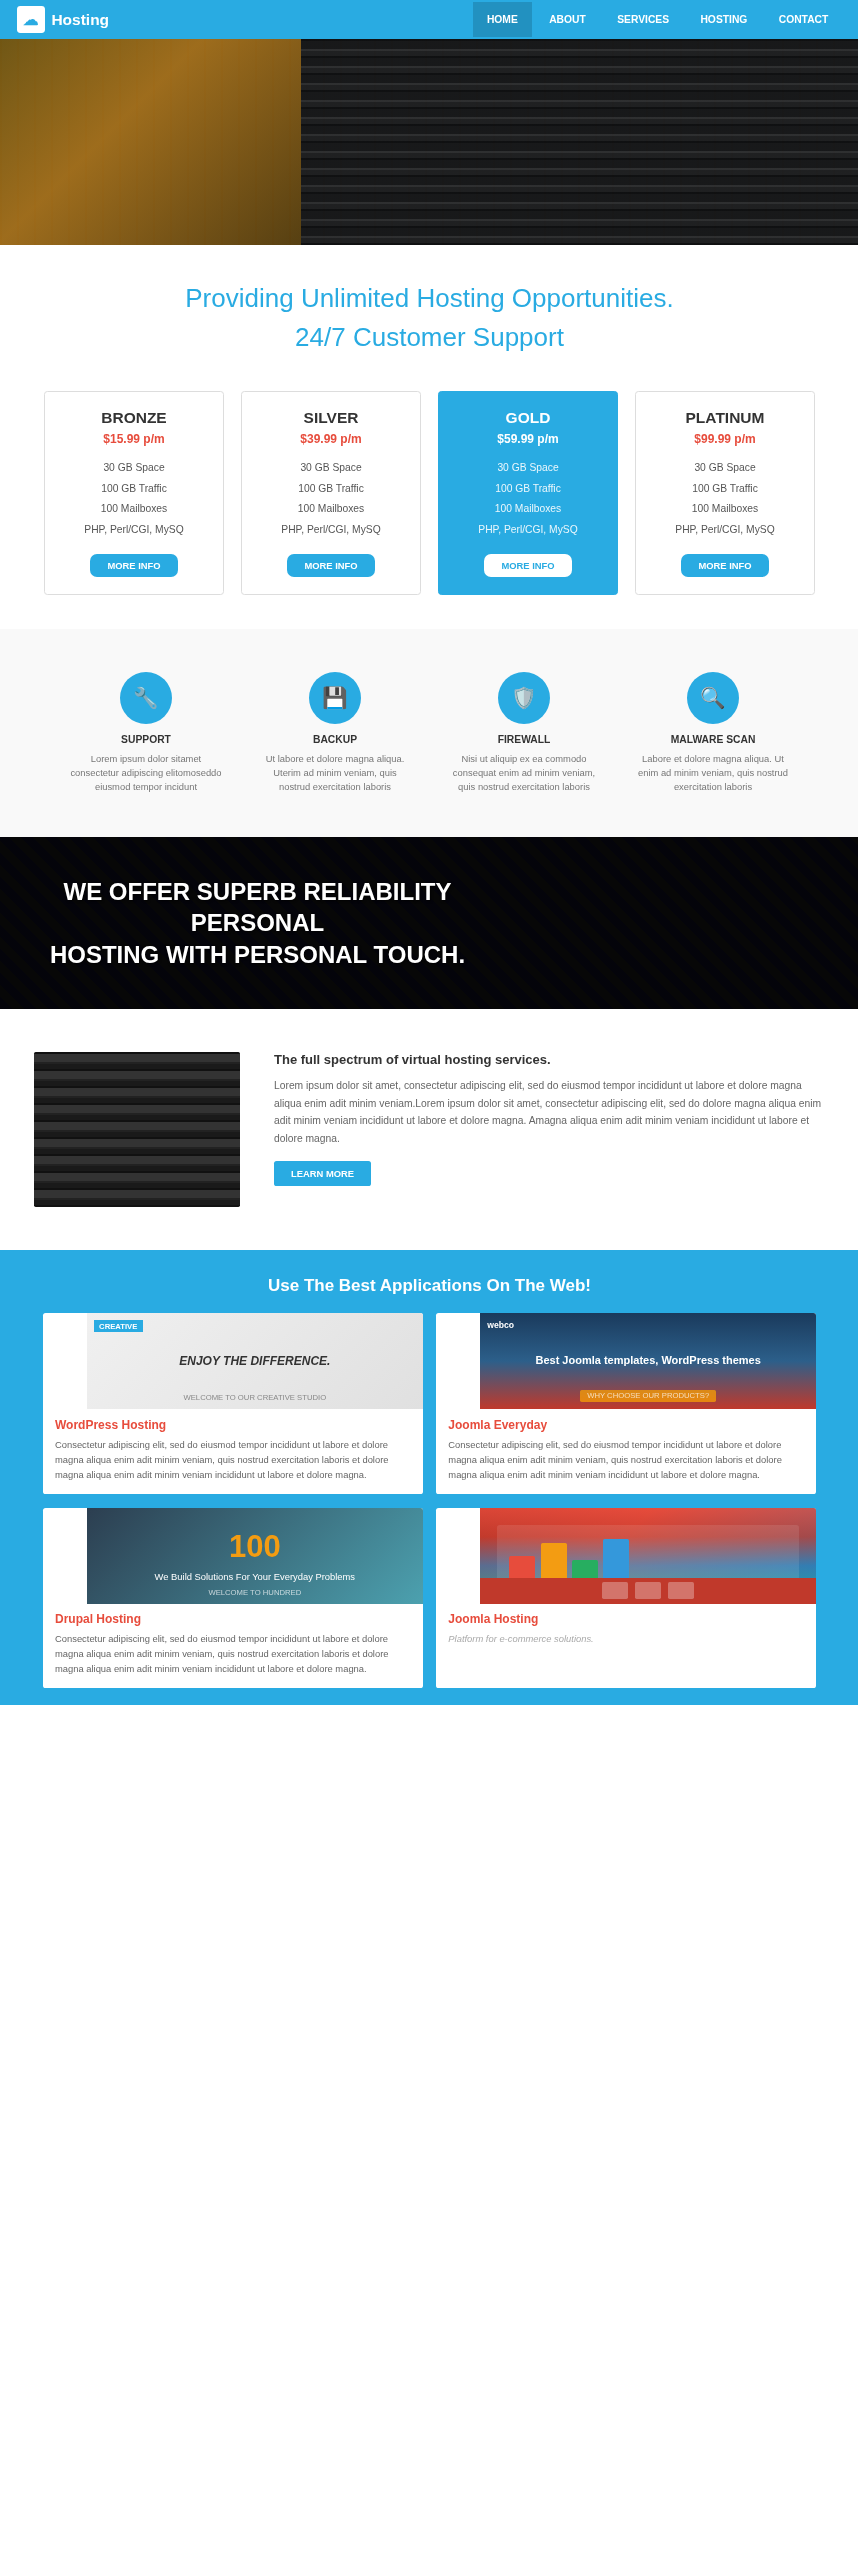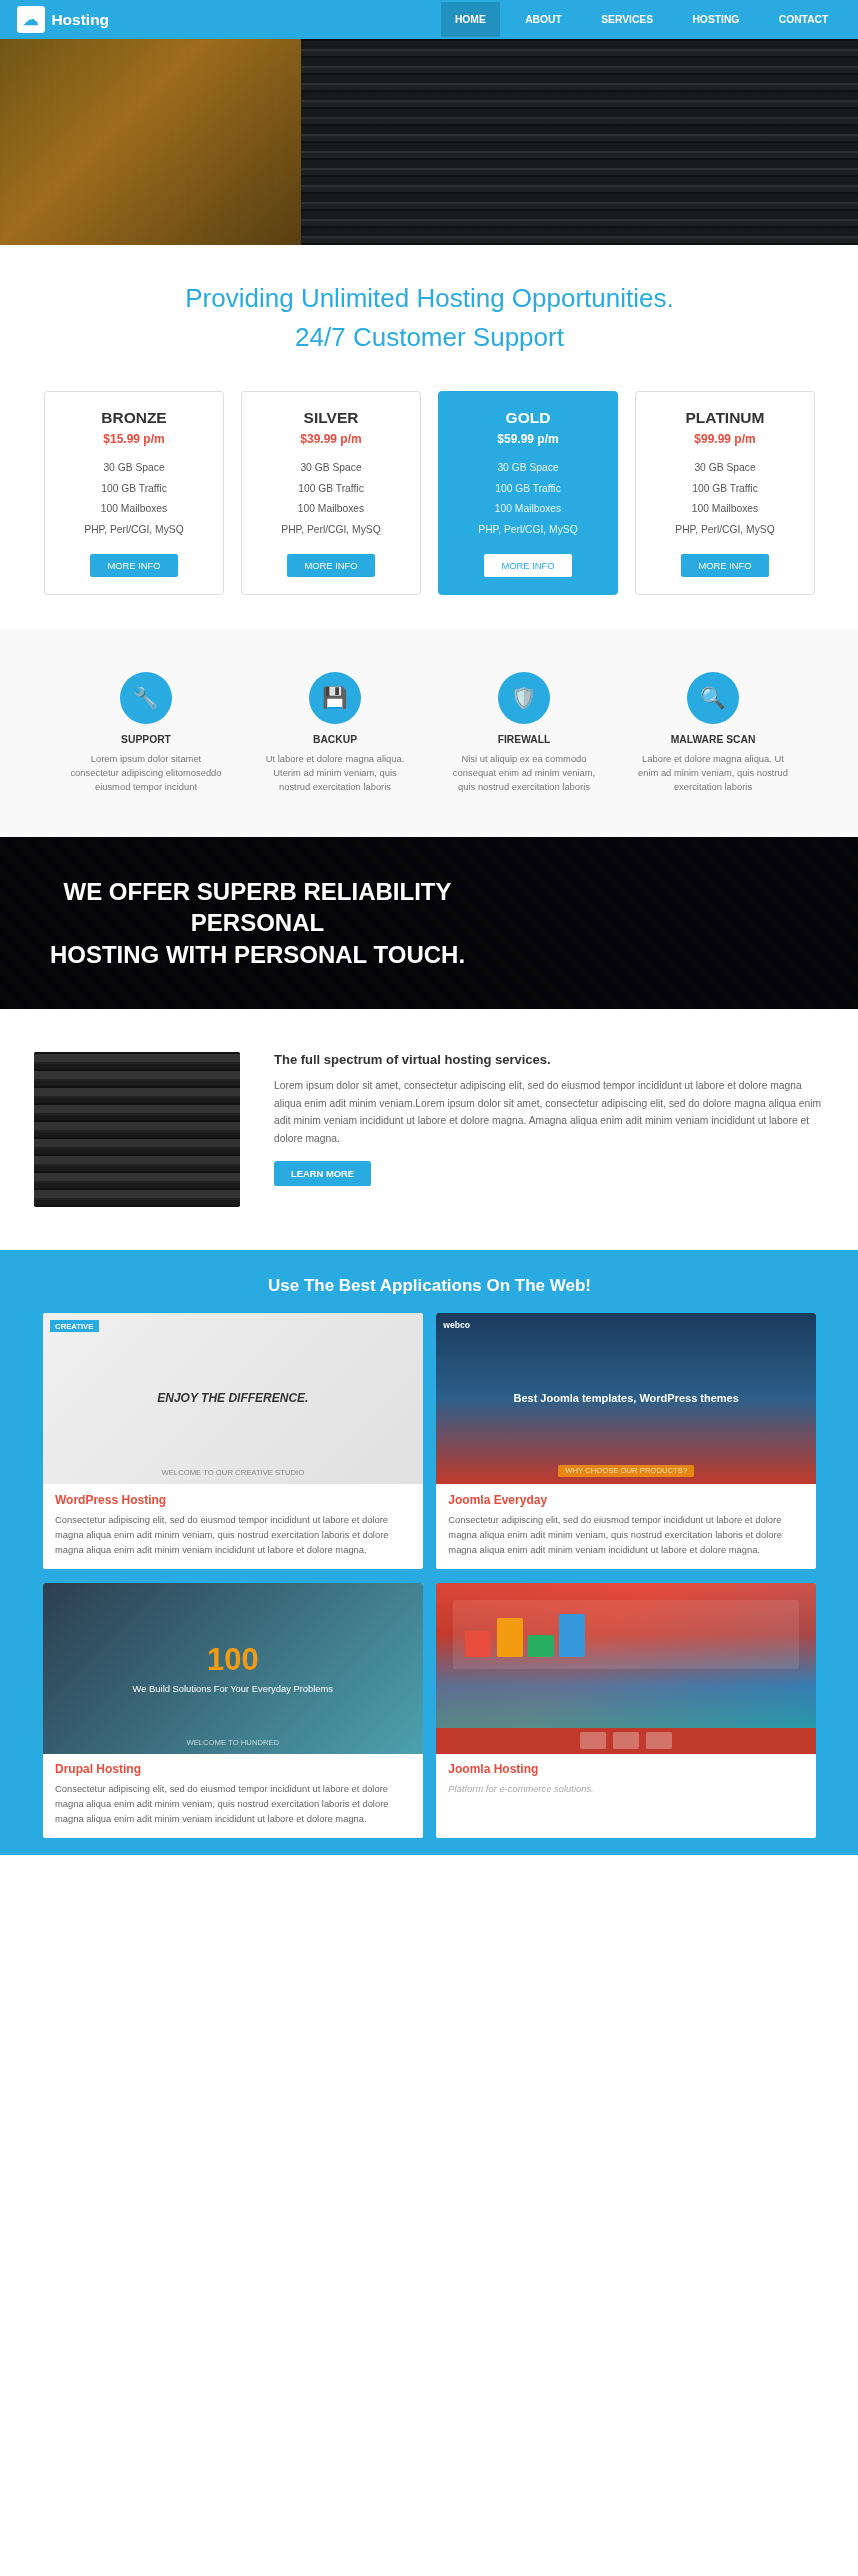--- a/index.html
+++ b/index.html
@@ -24,21 +24,21 @@
     }
     .logo-icon {
       width: 27.5px; height: 27.5px;
       background: white;
       border-radius: 3.4px;
       display: flex; align-items: center; justify-content: center;
     }
     .logo-icon span { color: #29abe2; font-size: 15.5px; }
     .nav-links {
       display: flex;
-      gap: 12px;
+      gap: 4px;
     }
     .nav-links a {
       color: white;
       text-decoration: none;
       padding: 12px 13.7px;
       font-size: 10.3px;
       text-transform: uppercase;
       font-weight: bold;
       display: block;
     }
@@ -144,22 +144,22 @@
       margin-bottom: 13.7px;
     }
     .pricing-card.featured .features { color: rgba(255,255,255,0.9); }
     .pricing-card .btn {
       display: inline-block;
       padding: 6px 17px;
       background: #29abe2;
       color: white;
       font-size: 9.4px;
       text-transform: uppercase;
-      font-weight: normal;
-      border-radius: 2px;
+      font-weight: bold;
+      border-radius: 7px;
       text-decoration: none;
       border: none;
       cursor: pointer;
     }
     .pricing-card.featured .btn {
       background: white;
       color: #29abe2;
     }
 
     
@@ -283,23 +283,24 @@
       max-width: 773px;
       margin: 0 auto;
     }
     .app-card {
       background: white;
       border-radius: 2.6px;
       overflow: hidden;
     }
     .app-thumbnail {
       width: 100%;
-      height: 171px;
+      height: 96px;
       overflow: hidden;
       position: relative;
+      padding-left: 44px;
     }
     .app-thumb-creative {
       background: linear-gradient(135deg, #f0f0f0 0%, #e0e0e0 100%);
       height: 100%;
       display: flex;
       flex-direction: column;
       align-items: center;
       justify-content: center;
       position: relative;
     }

